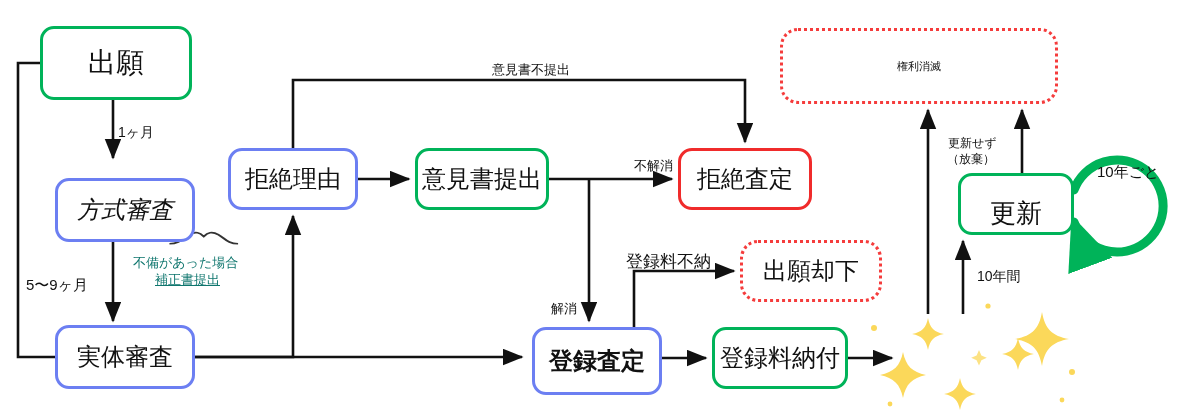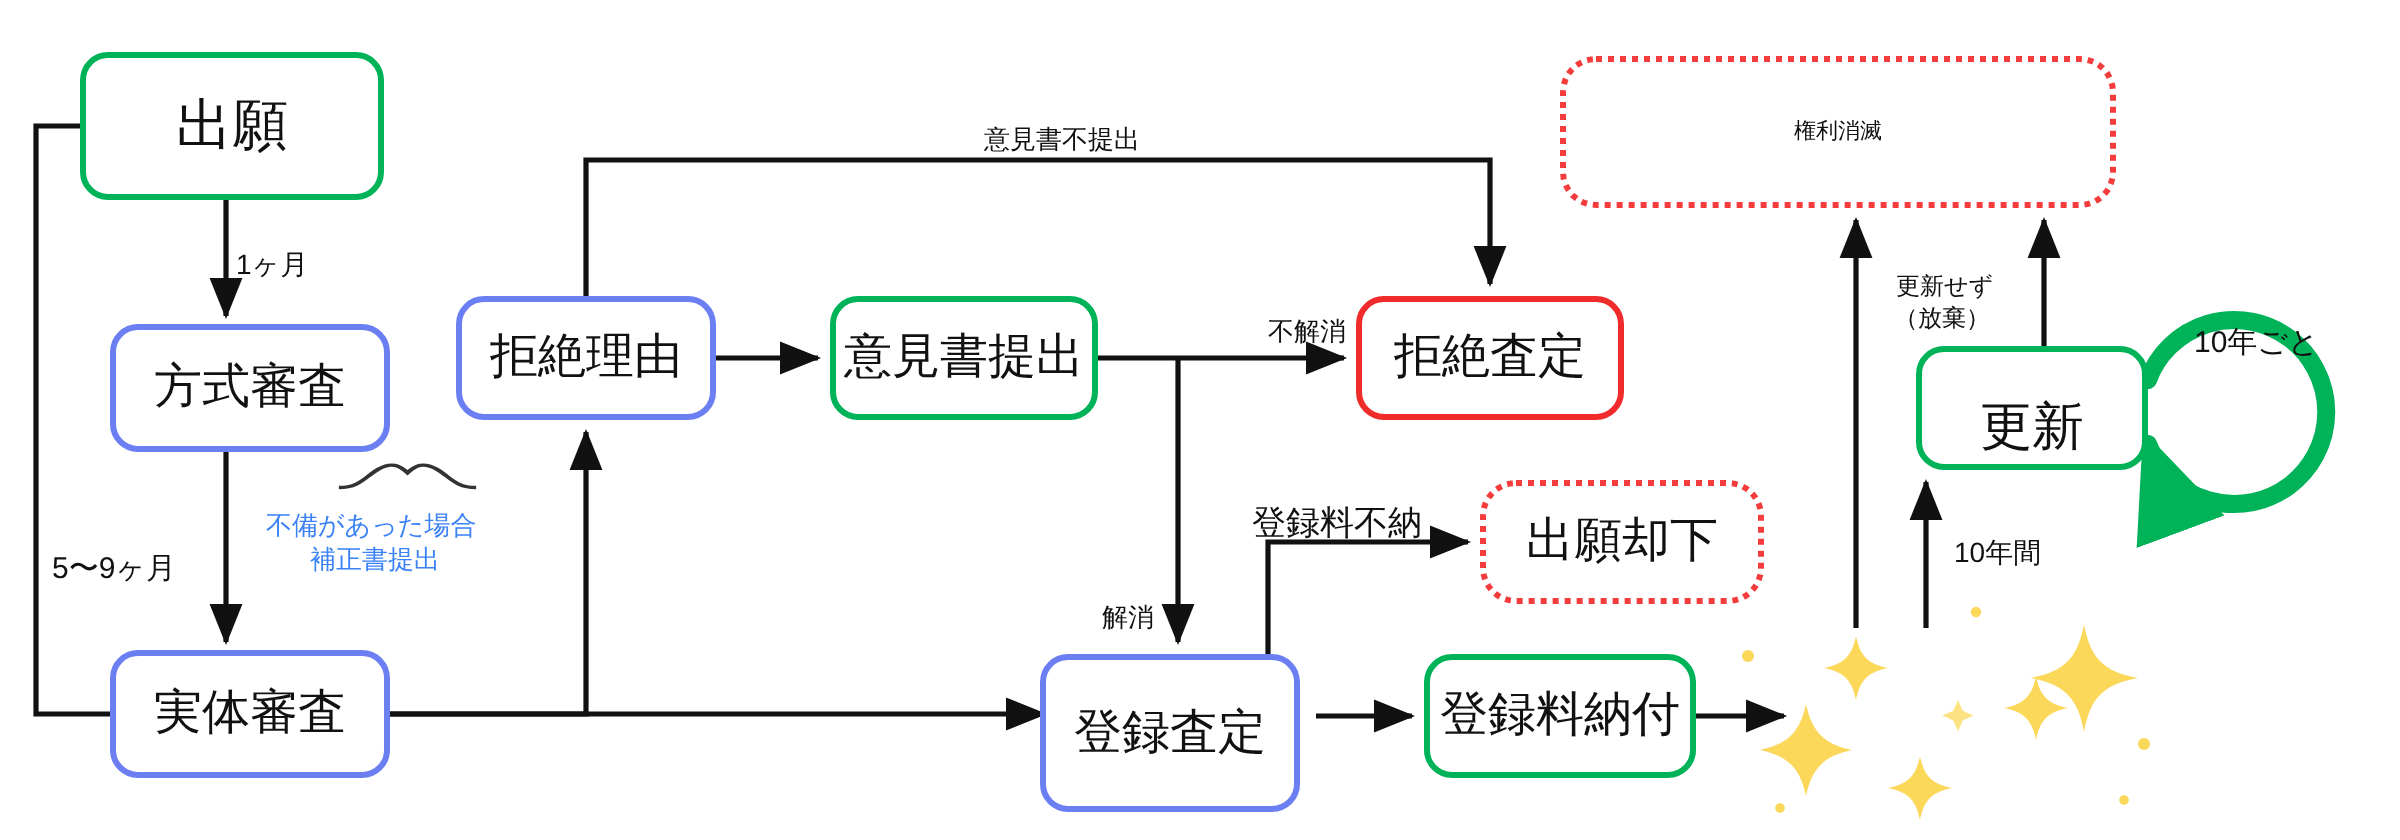--- a/index.html
+++ b/index.html
@@ -15,21 +15,21 @@
 
   .solid-green{border:3px solid #00b359;}
   .solid-blue{border:3px solid #6c7ff2;}
   .solid-red{border:3px solid #f02b2b;}
   .dotted-red{border:3px dotted #f53c3c;border-radius:18px;}
 
   .reg-node{border:4px solid #5b74e8;background:#faf8f2;border-radius:16px;}
 
   .elabel{position:absolute;color:#111111;white-space:nowrap;text-align:center;
           line-height:1.2;}
-  .elabel.green{color:#3b82f6;}
+  .elabel.green{color:#0f766e;}
 
   .spark{position:absolute;pointer-events:none;}
 </style>
 </head>
 <body>
 
 <div id="canvas">
 
   <svg id="edges" viewBox="0 0 1200 420">
     <defs>
@@ -99,54 +99,54 @@
       <circle cx="122" cy="6" r="2.6"></circle>
       <circle cx="24" cy="104" r="2.4"></circle>
       <circle cx="196" cy="100" r="2.4"></circle>
       <path d="M113,50 l2.4,5.4 5.4,2.4 -5.4,2.4 -2.4,5.4 -2.4,-5.4 -5.4,-2.4 5.4,-2.4 z" opacity="0.75"></path>
     </g>
   </svg>
 
 <div class="node solid-green" style="left: 40px; top: 26px; width: 152px; height: 74px;">
       <div class="ttl" style="font-size: 28px;">出願</div>
     </div>
-    <div class="node solid-blue" style="left: 55px; top: 162px; width: 140px; height: 64px;">
+    <div class="node solid-blue" style="left: 55px; top: 178px; width: 140px; height: 64px; font-style: italic;">
       <div class="ttl" style="font-size: 24px;">方式審査</div>
     </div>
     <div class="node solid-blue" style="left: 55px; top: 325px; width: 140px; height: 64px;">
       <div class="ttl" style="font-size: 24px;">実体審査</div>
     </div>
     <div class="node solid-blue" style="left: 228px; top: 148px; width: 130px; height: 62px;">
       <div class="ttl" style="font-size: 24px;">拒絶理由</div>
     </div>
     <div class="node solid-green" style="left: 415px; top: 148px; width: 134px; height: 62px;">
       <div class="ttl" style="font-size: 24px;">意見書提出</div>
     </div>
     <div class="node solid-red" style="left: 678px; top: 148px; width: 134px; height: 62px;">
       <div class="ttl" style="font-size: 24px;">拒絶査定</div>
     </div>
     <div class="node dotted-red" style="left: 780px; top: 28px; width: 278px; height: 76px;">
       <div class="sub" style="font-size: 11px;">権利消滅</div>
     </div>
     <div class="node dotted-red" style="left: 740px; top: 240px; width: 142px; height: 62px;">
       <div class="ttl" style="font-size: 24px;">出願却下</div>
     </div>
-    <div class="node solid-blue" style="left: 520px; top: 327px; width: 130px; height: 79px;">
+    <div class="node solid-blue" style="left: 532px; top: 327px; width: 130px; height: 68px; font-weight: bold;">
       <div class="ttl" style="font-size: 24px;">登録査定</div>
     </div>
     <div class="node solid-green" style="left: 712px; top: 327px; width: 136px; height: 62px;">
       <div class="ttl" style="font-size: 24px;">登録料納付</div>
     </div>
     <div class="node solid-green" style="left: 958px; top: 173px; width: 116px; height: 62px;">
       <div class="ttl" style="font-size: 26px; margin-top: 20px;">更新</div>
     </div>
     <div class="elabel" style="left: 118px; top: 124px; font-size: 14px;">1ヶ月</div>
     <div class="elabel" style="left: 26px; top: 276px; font-size: 15px;">5〜9ヶ月</div>
     <div class="elabel green" style="left: 133px; top: 255px; font-size: 13px;">不備があった場合</div>
-    <div class="elabel green" style="left: 155px; top: 272px; font-size: 13px;">補正書提出</div>
+    <div class="elabel green" style="left: 155px; top: 272px; font-size: 13px; text-decoration: underline;">補正書提出</div>
     <div class="elabel" style="left: 492px; top: 62px; font-size: 13px;">意見書不提出</div>
     <div class="elabel" style="left: 634px; top: 158px; font-size: 13px;">不解消</div>
     <div class="elabel" style="left: 551px; top: 301px; font-size: 13px;">解消</div>
     <div class="elabel" style="left: 626px; top: 252px; font-size: 17px;">登録料不納</div>
     <div class="elabel" style="left: 948px; top: 136px; font-size: 12px;">更新せず</div>
     <div class="elabel" style="left: 947px; top: 152px; font-size: 12px;">（放棄）</div>
     <div class="elabel" style="left: 977px; top: 268px; font-size: 14px;">10年間</div>
     <div class="elabel" style="left: 1097px; top: 163px; font-size: 15px;">10年ごと</div>
   </div>
 

